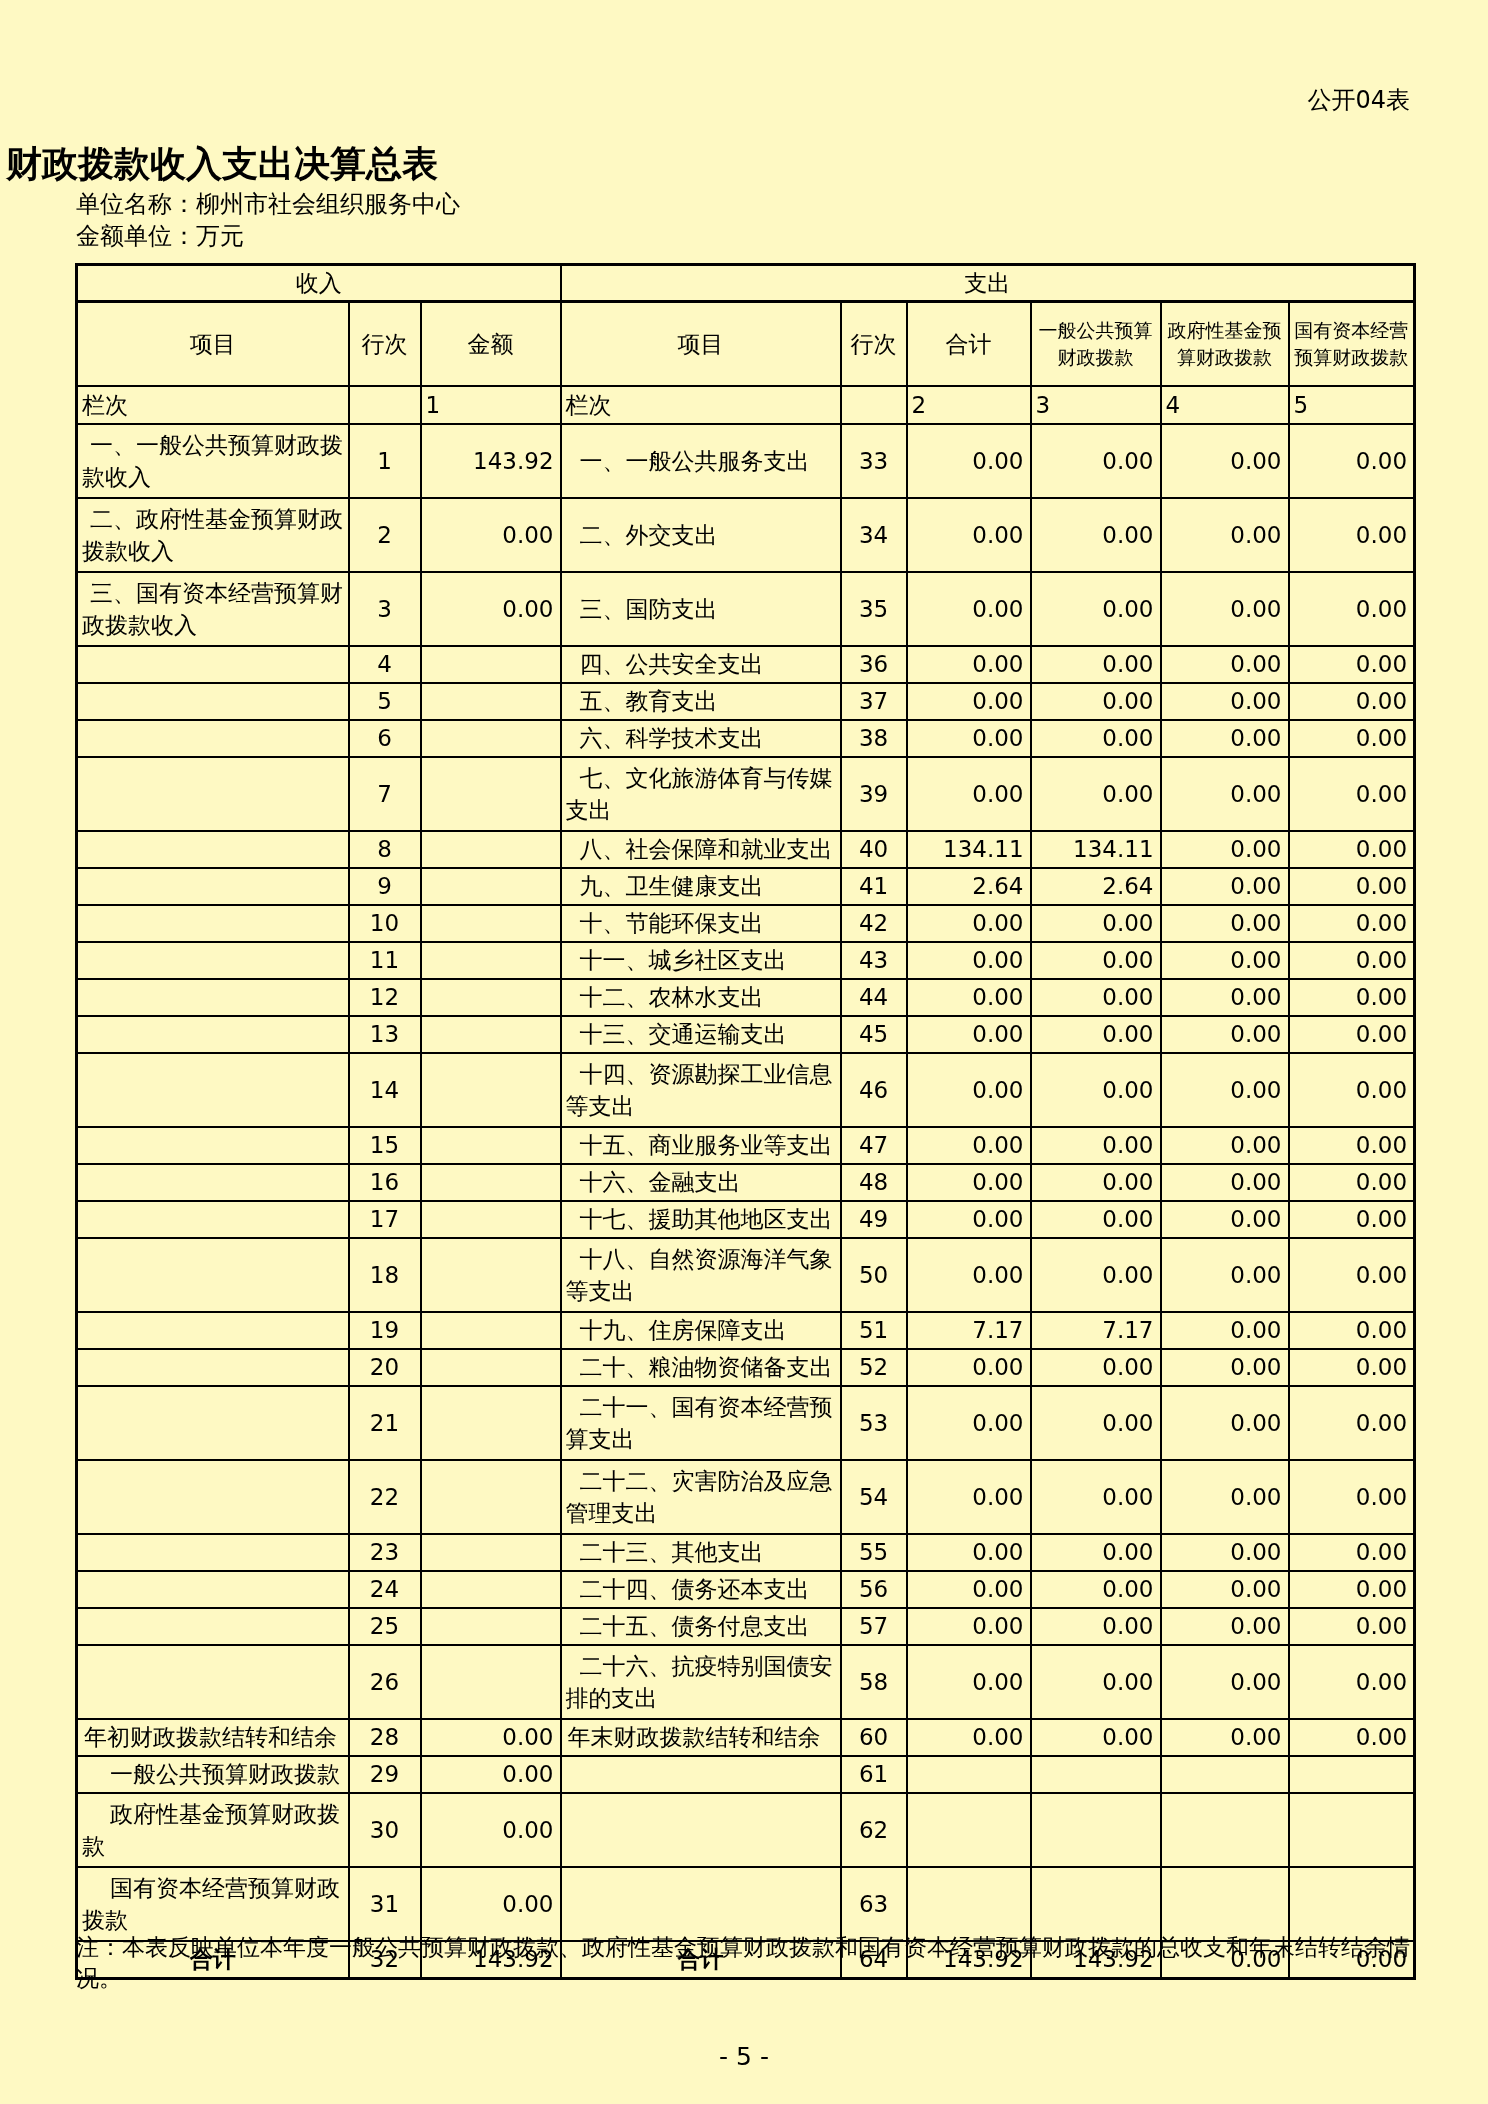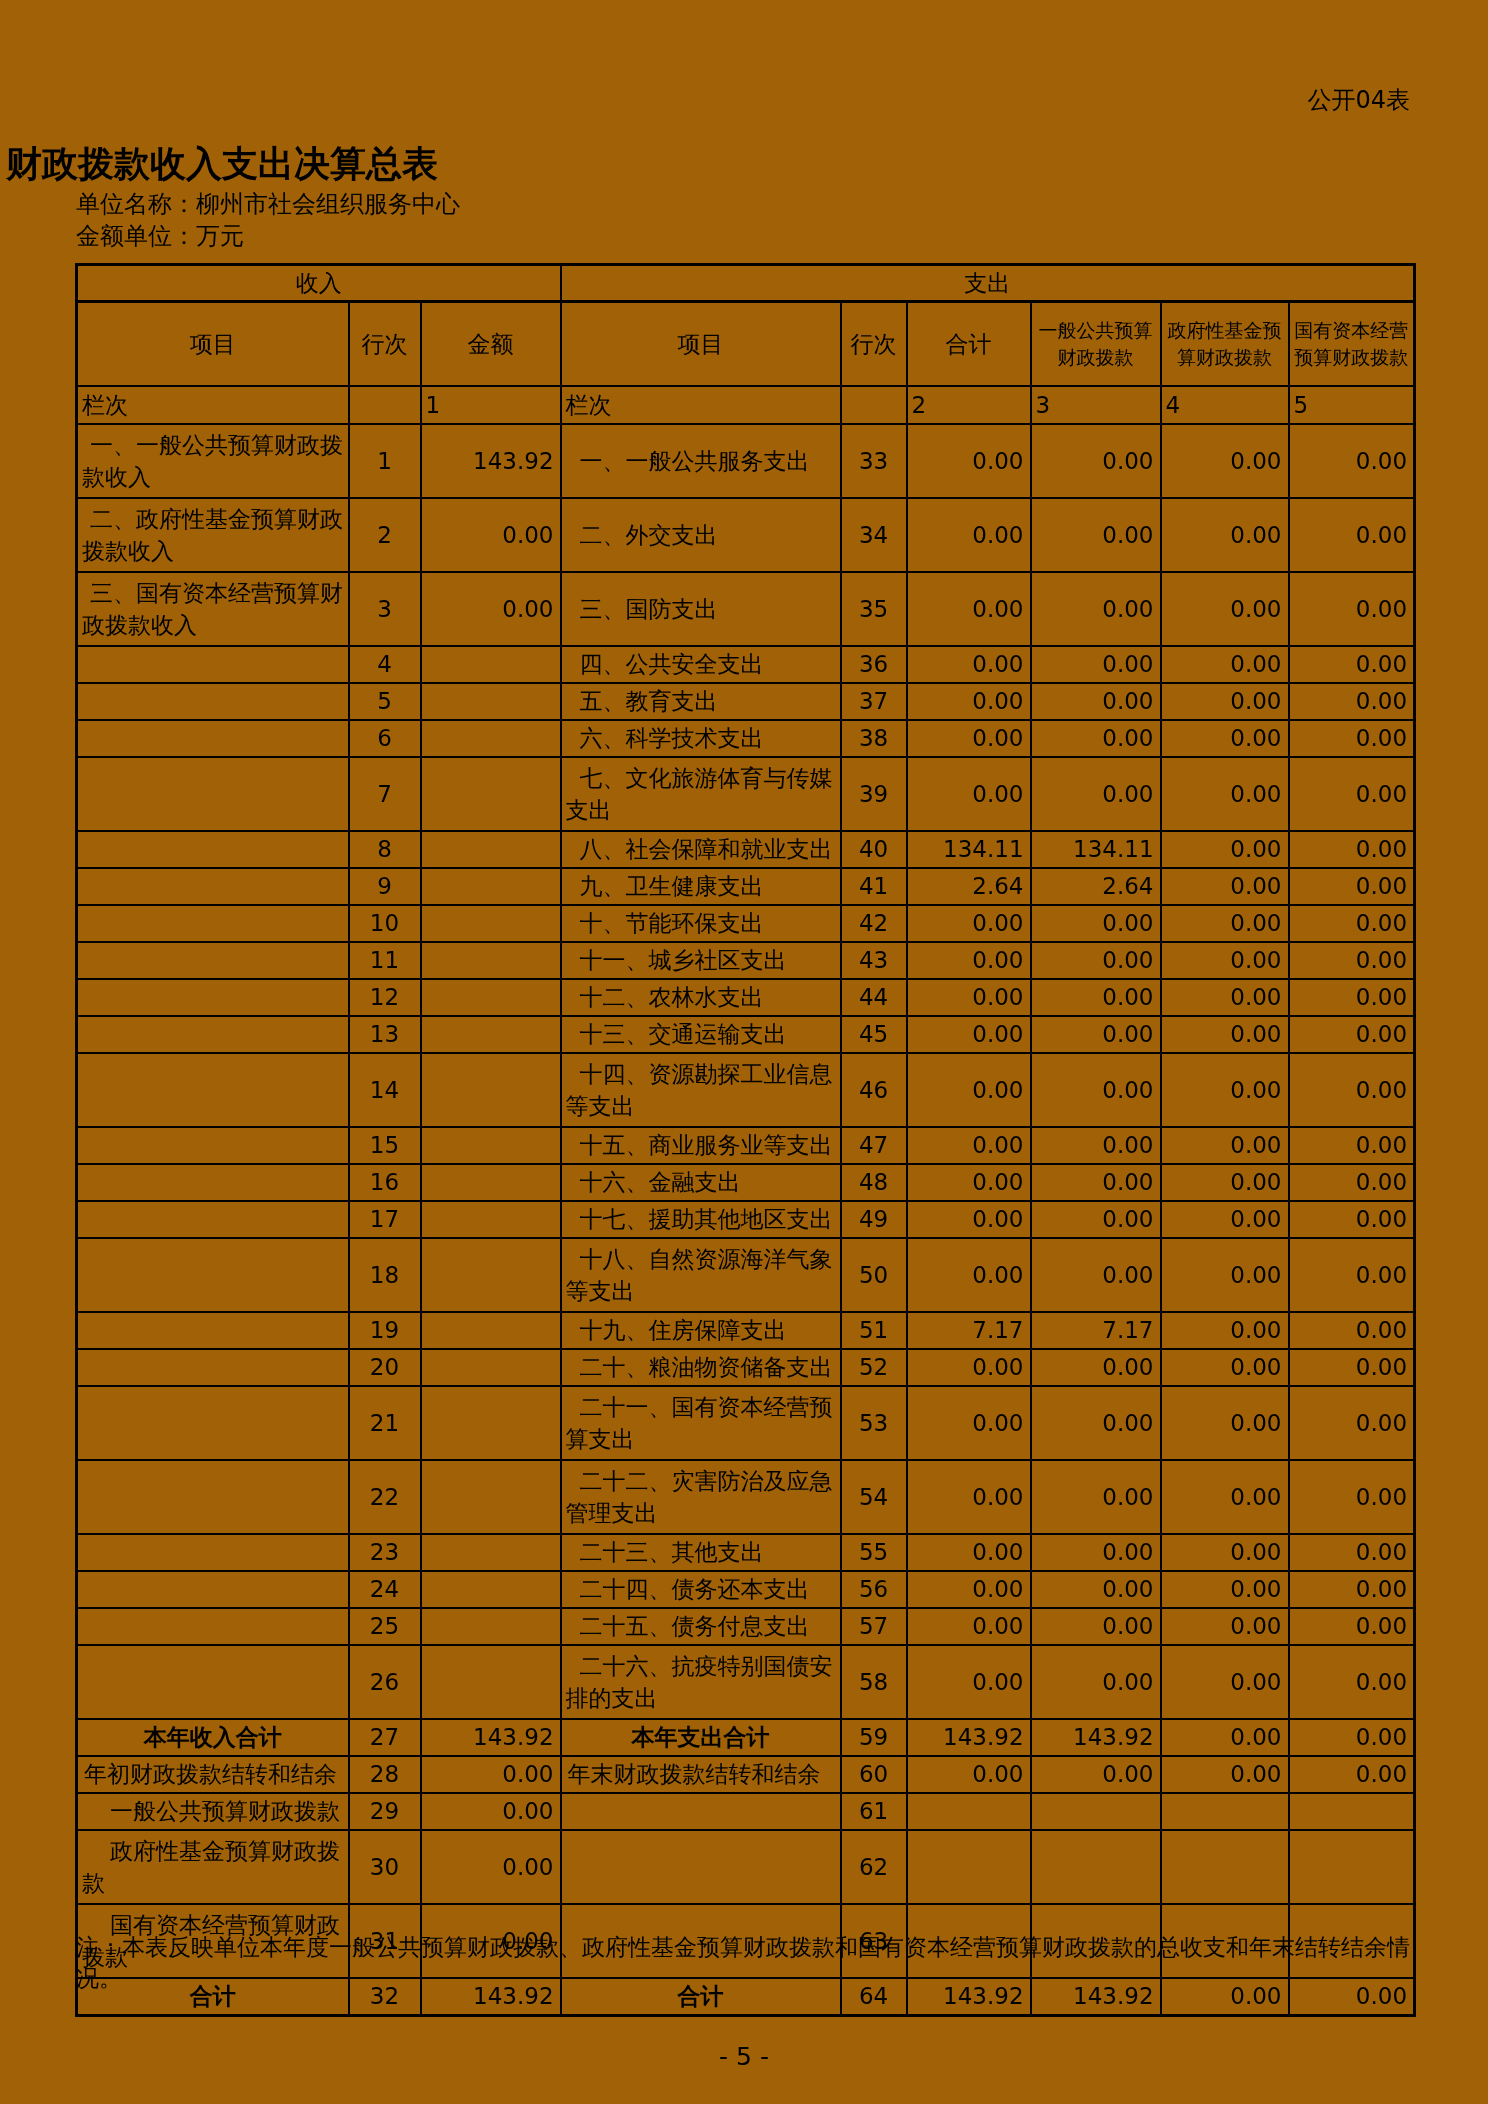--- a/index.html
+++ b/index.html
@@ -1,16 +1,16 @@
 <!DOCTYPE html>
 <html><head>
 <meta charset="utf-8">
 <style>
   html,body{margin:0;padding:0;background:#ffffff;}
-  .page{position:relative;width:1488px;height:2104px;background:#a16207;color:#000;
+  .page{position:relative;width:1488px;height:2104px;background:#fef9c3;color:#000;
         font-family:"DejaVu Sans",sans-serif;overflow:hidden;}
   .doc-code{position:absolute;top:84px;right:78px;font-size:24px;}
   .title{position:absolute;top:134px;left:0;width:100%;text-align:left;
          font-size:36px;font-weight:bold;margin:6px;}
   .meta{position:absolute;top:188px;left:76px;right:76px;display:flex;
         justify-content:center;font-size:24px;flex-direction:column;}
   .table-wrap{position:absolute;top:231px;left:75px;}
   table{border-collapse:collapse;table-layout:fixed;width:1338px;
         border:3px solid #000;font-size:23px;margin-top:32px;}
   th,td{border:2px solid #000;padding:0 4px;vertical-align:middle;
@@ -367,31 +367,20 @@
       <td class="c-item c-income-item"></td>
       <td class="c-line">26</td>
       <td class="c-num"></td>
       <td class="c-item c-expense-item">二十六、抗疫特别国债安排的支出</td>
       <td class="c-line">58</td>
       <td class="c-num">0.00</td>
       <td class="c-num">0.00</td>
       <td class="c-num">0.00</td>
       <td class="c-num">0.00</td>
     </tr>
-          <tr class="total">
-      <td class="c-item c-income-item">本年收入合计</td>
-      <td class="c-line">27</td>
-      <td class="c-num">143.92</td>
-      <td class="c-item c-expense-item">本年支出合计</td>
-      <td class="c-line">59</td>
-      <td class="c-num">143.92</td>
-      <td class="c-num">143.92</td>
-      <td class="c-num">0.00</td>
-      <td class="c-num">0.00</td>
-    </tr>
           <tr class="flush">
       <td class="c-item c-income-item">年初财政拨款结转和结余</td>
       <td class="c-line">28</td>
       <td class="c-num">0.00</td>
       <td class="c-item c-expense-item">年末财政拨款结转和结余</td>
       <td class="c-line">60</td>
       <td class="c-num">0.00</td>
       <td class="c-num">0.00</td>
       <td class="c-num">0.00</td>
       <td class="c-num">0.00</td>

